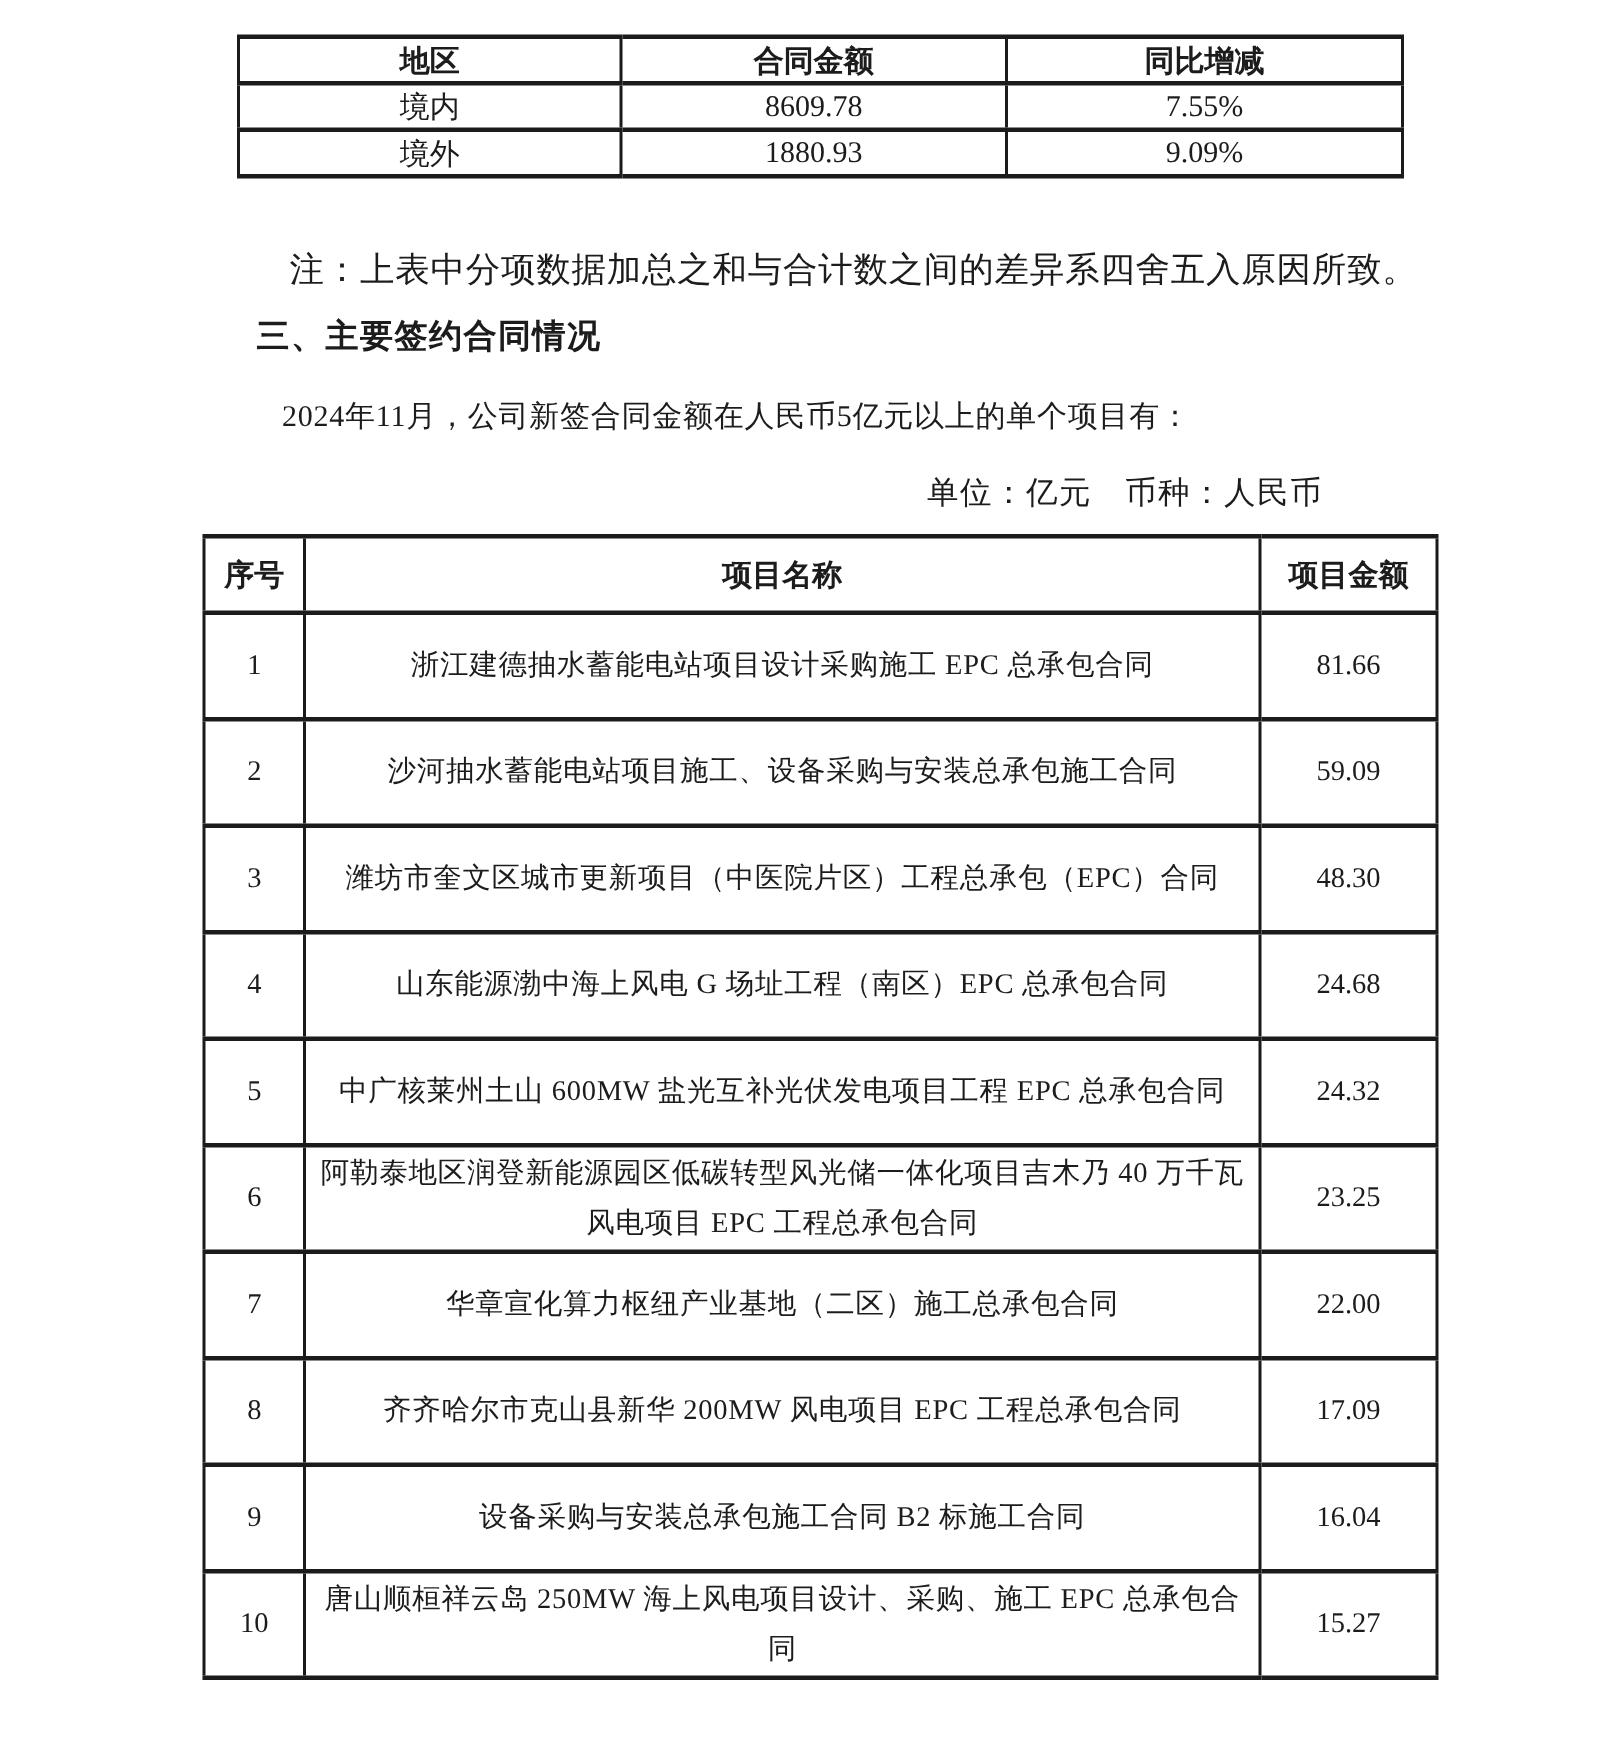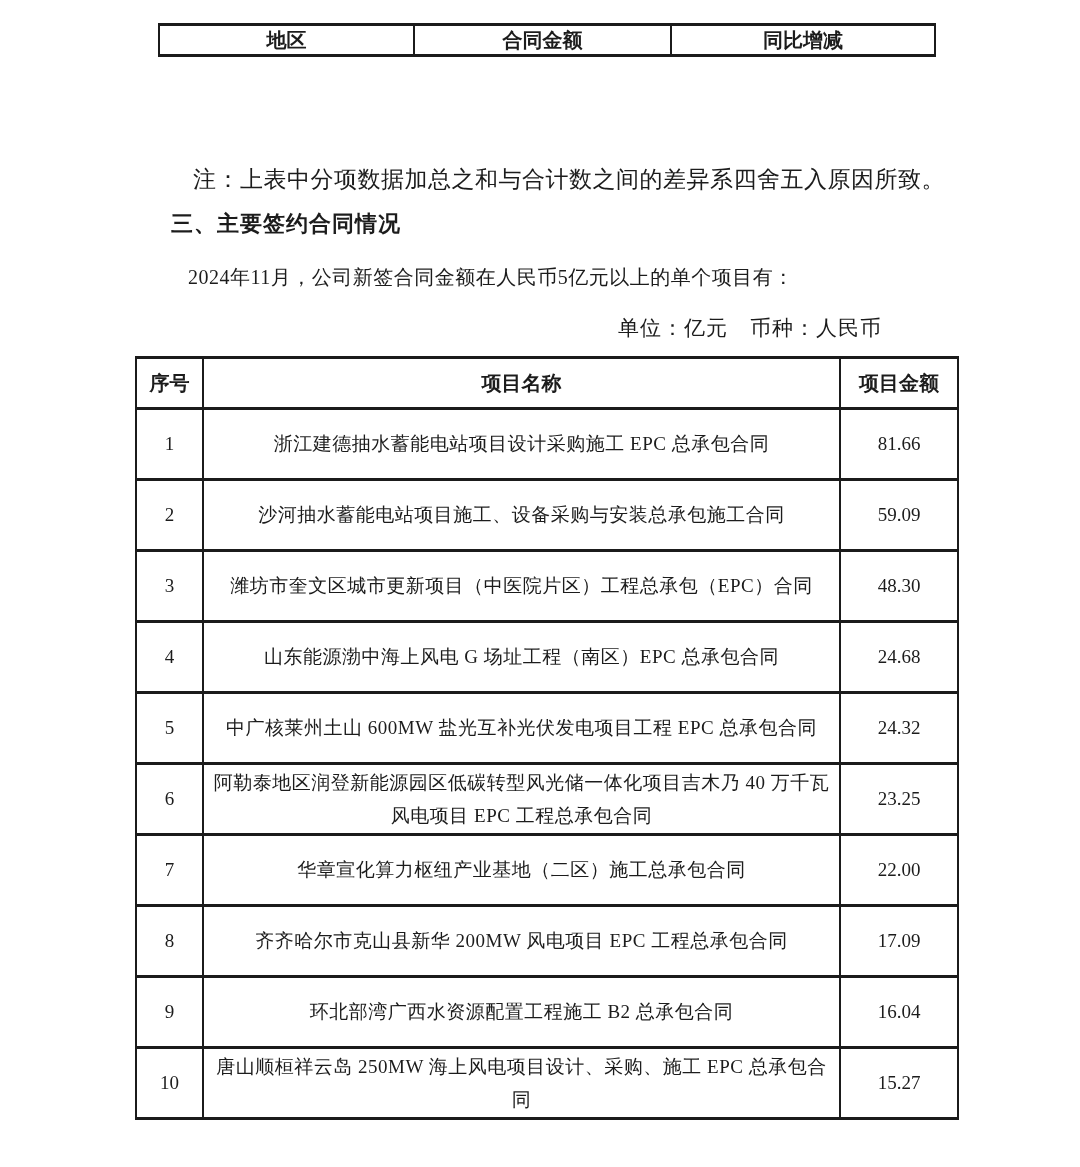--- a/index.html
+++ b/index.html
@@ -127,20 +127,30 @@
     <col style="width:264px">
   </colgroup>
   <thead>
     <tr>
       <th>地区</th>
       <th>合同金额</th>
       <th>同比增减</th>
     </tr>
   </thead>
   <tbody>
+    <tr>
+      <td>境内</td>
+      <td>8609.78</td>
+      <td>7.55%</td>
+    </tr>
+    <tr>
+      <td>境外</td>
+      <td>1880.93</td>
+      <td>9.09%</td>
+    </tr>
   </tbody>
 </table>
 
 <div class="note">注：上表中分项数据加总之和与合计数之间的差异系四舍五入原因所致。</div>
 
 <div class="heading">三、主要签约合同情况</div>
 
 <div class="intro">2024年11月，公司新签合同金额在人民币5亿元以上的单个项目有：</div>
 
 <div class="unitline">单位：亿元　币种：人民币</div>
@@ -194,21 +204,21 @@
       <td class="name-cell">华章宣化算力枢纽产业基地（二区）施工总承包合同</td>
       <td>22.00</td>
     </tr>
     <tr>
       <td>8</td>
       <td class="name-cell">齐齐哈尔市克山县新华 200MW 风电项目 EPC 工程总承包合同</td>
       <td>17.09</td>
     </tr>
     <tr>
       <td>9</td>
-      <td class="name-cell">环北部湾广西水资源配置工程施工 B2 总承包合同</td>
+      <td class="name-cell">设备采购与安装总承包施工合同 B2 标施工合同</td>
       <td>16.04</td>
     </tr>
     <tr>
       <td>10</td>
       <td class="name-cell">唐山顺桓祥云岛 250MW 海上风电项目设计、采购、施工 EPC 总承包合同</td>
       <td>15.27</td>
     </tr>
   </tbody>
 </table>
 

